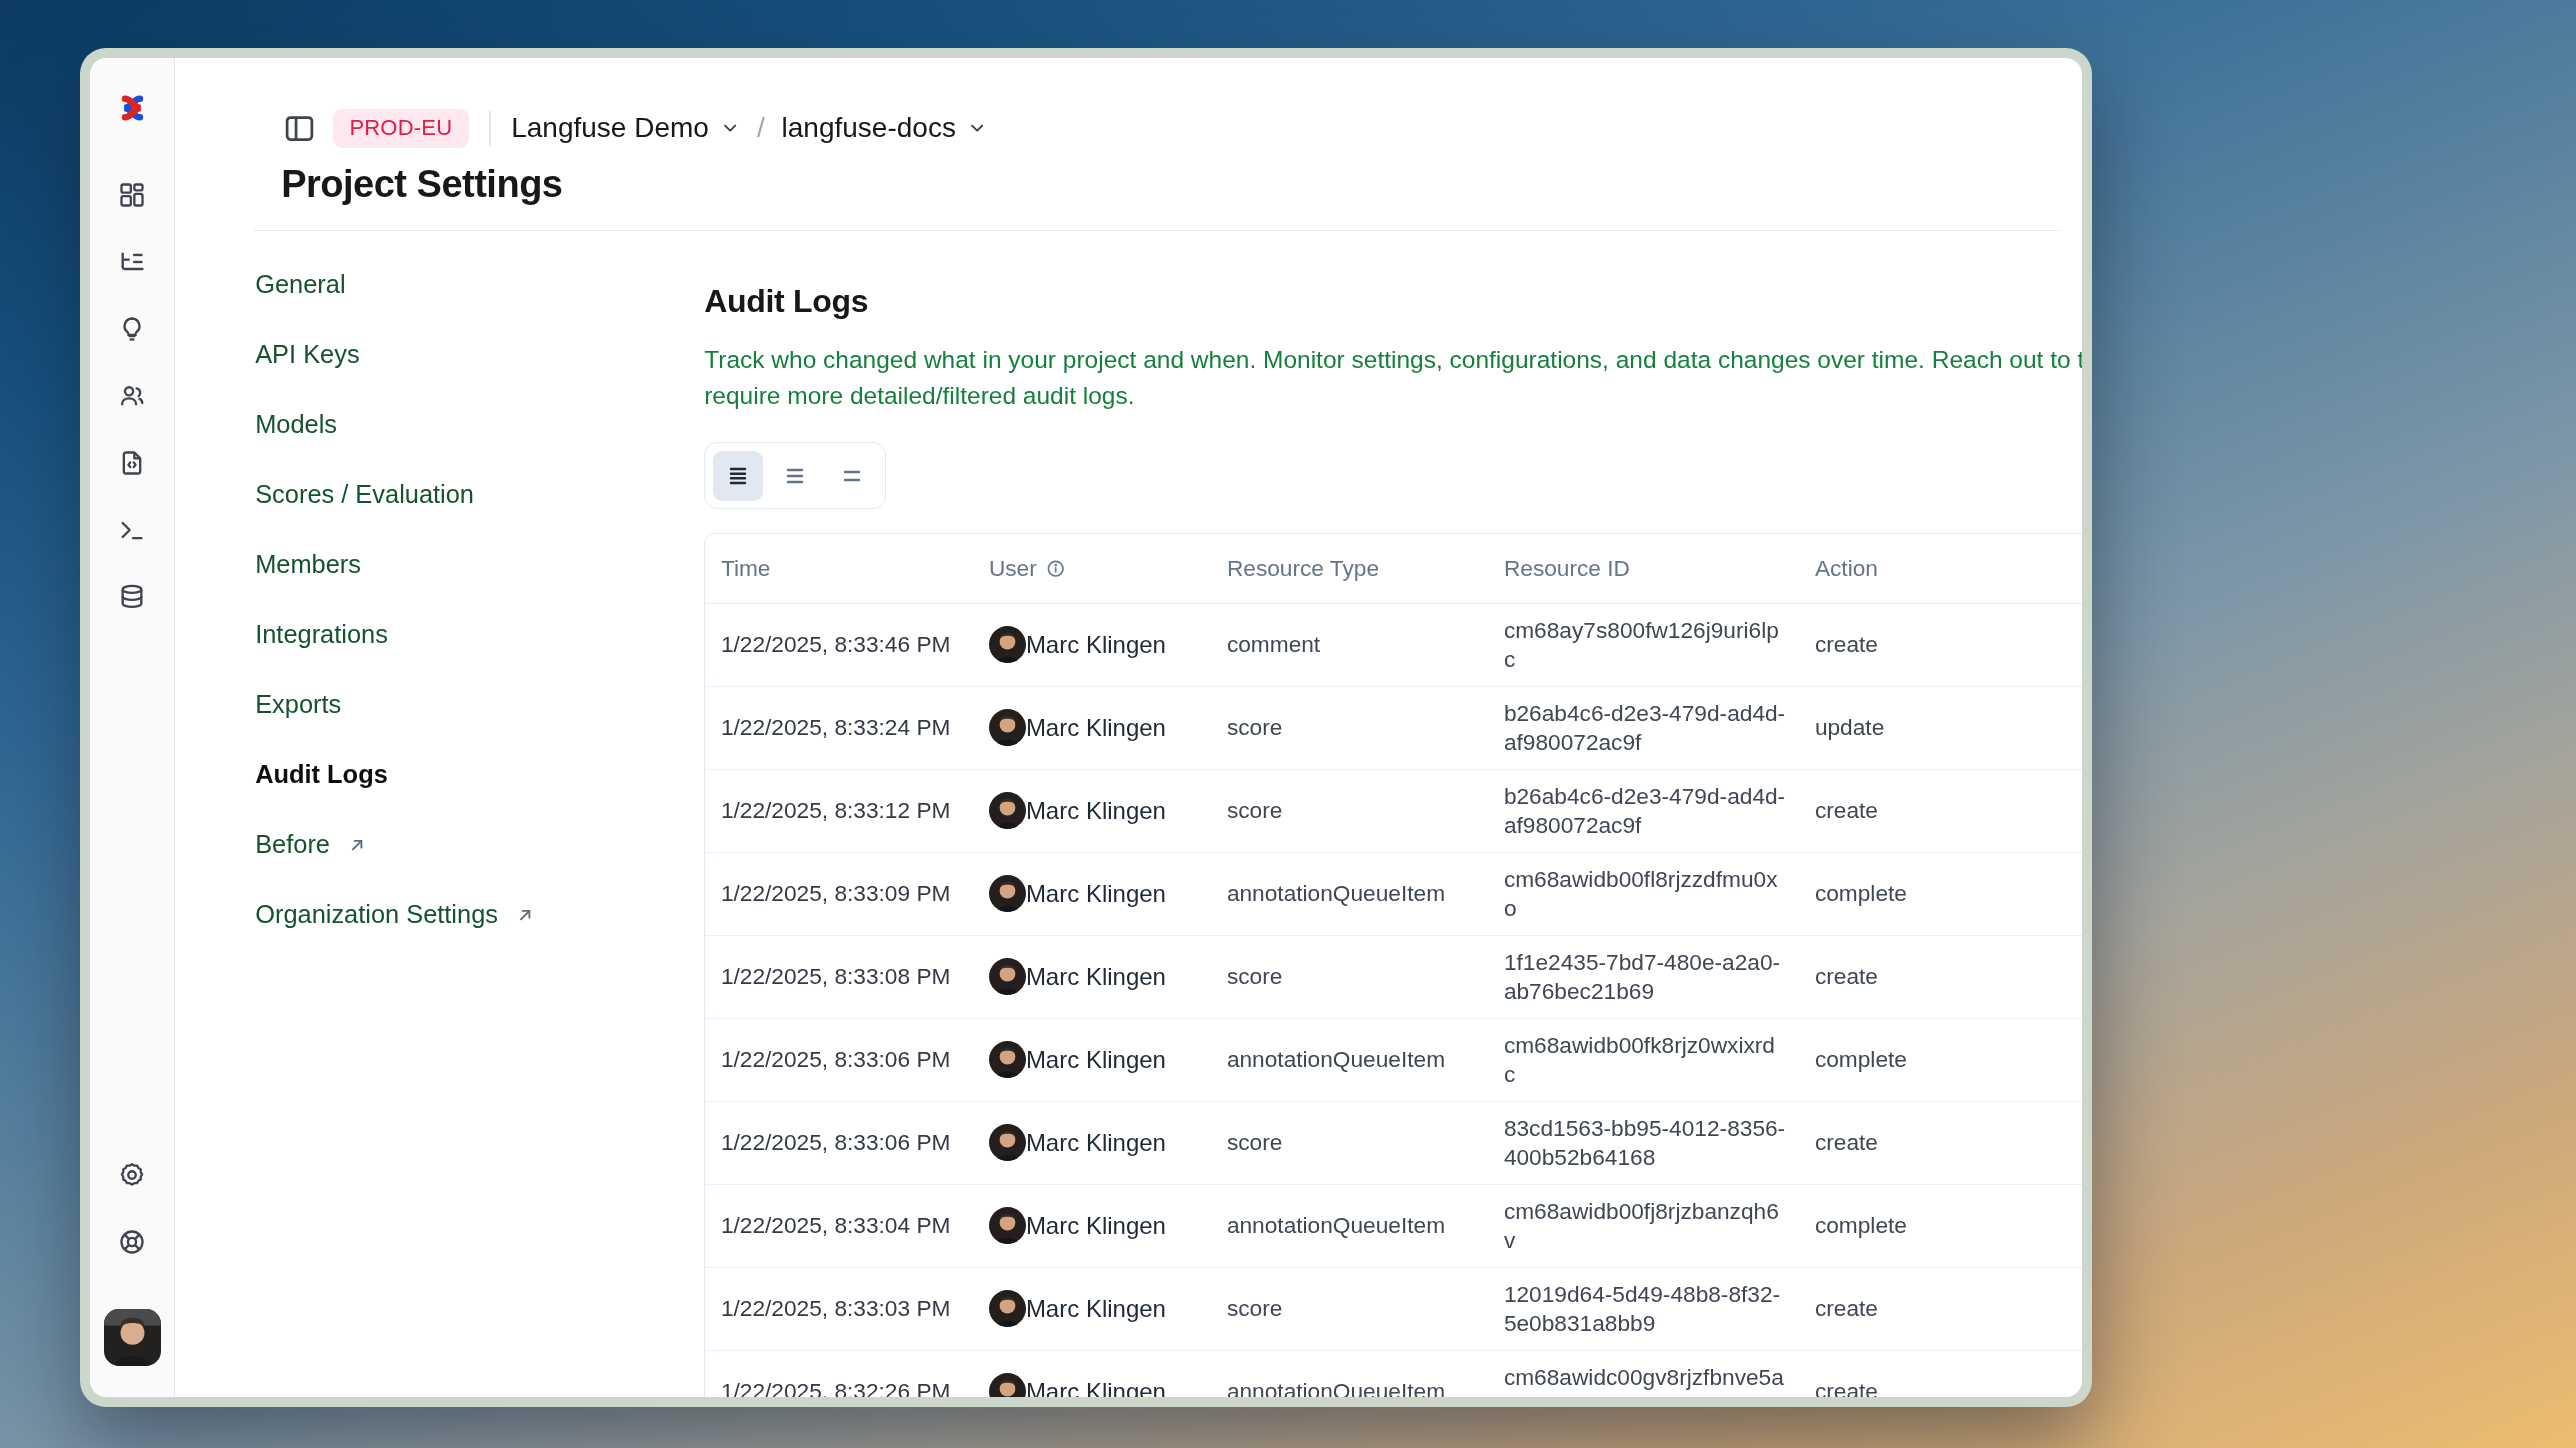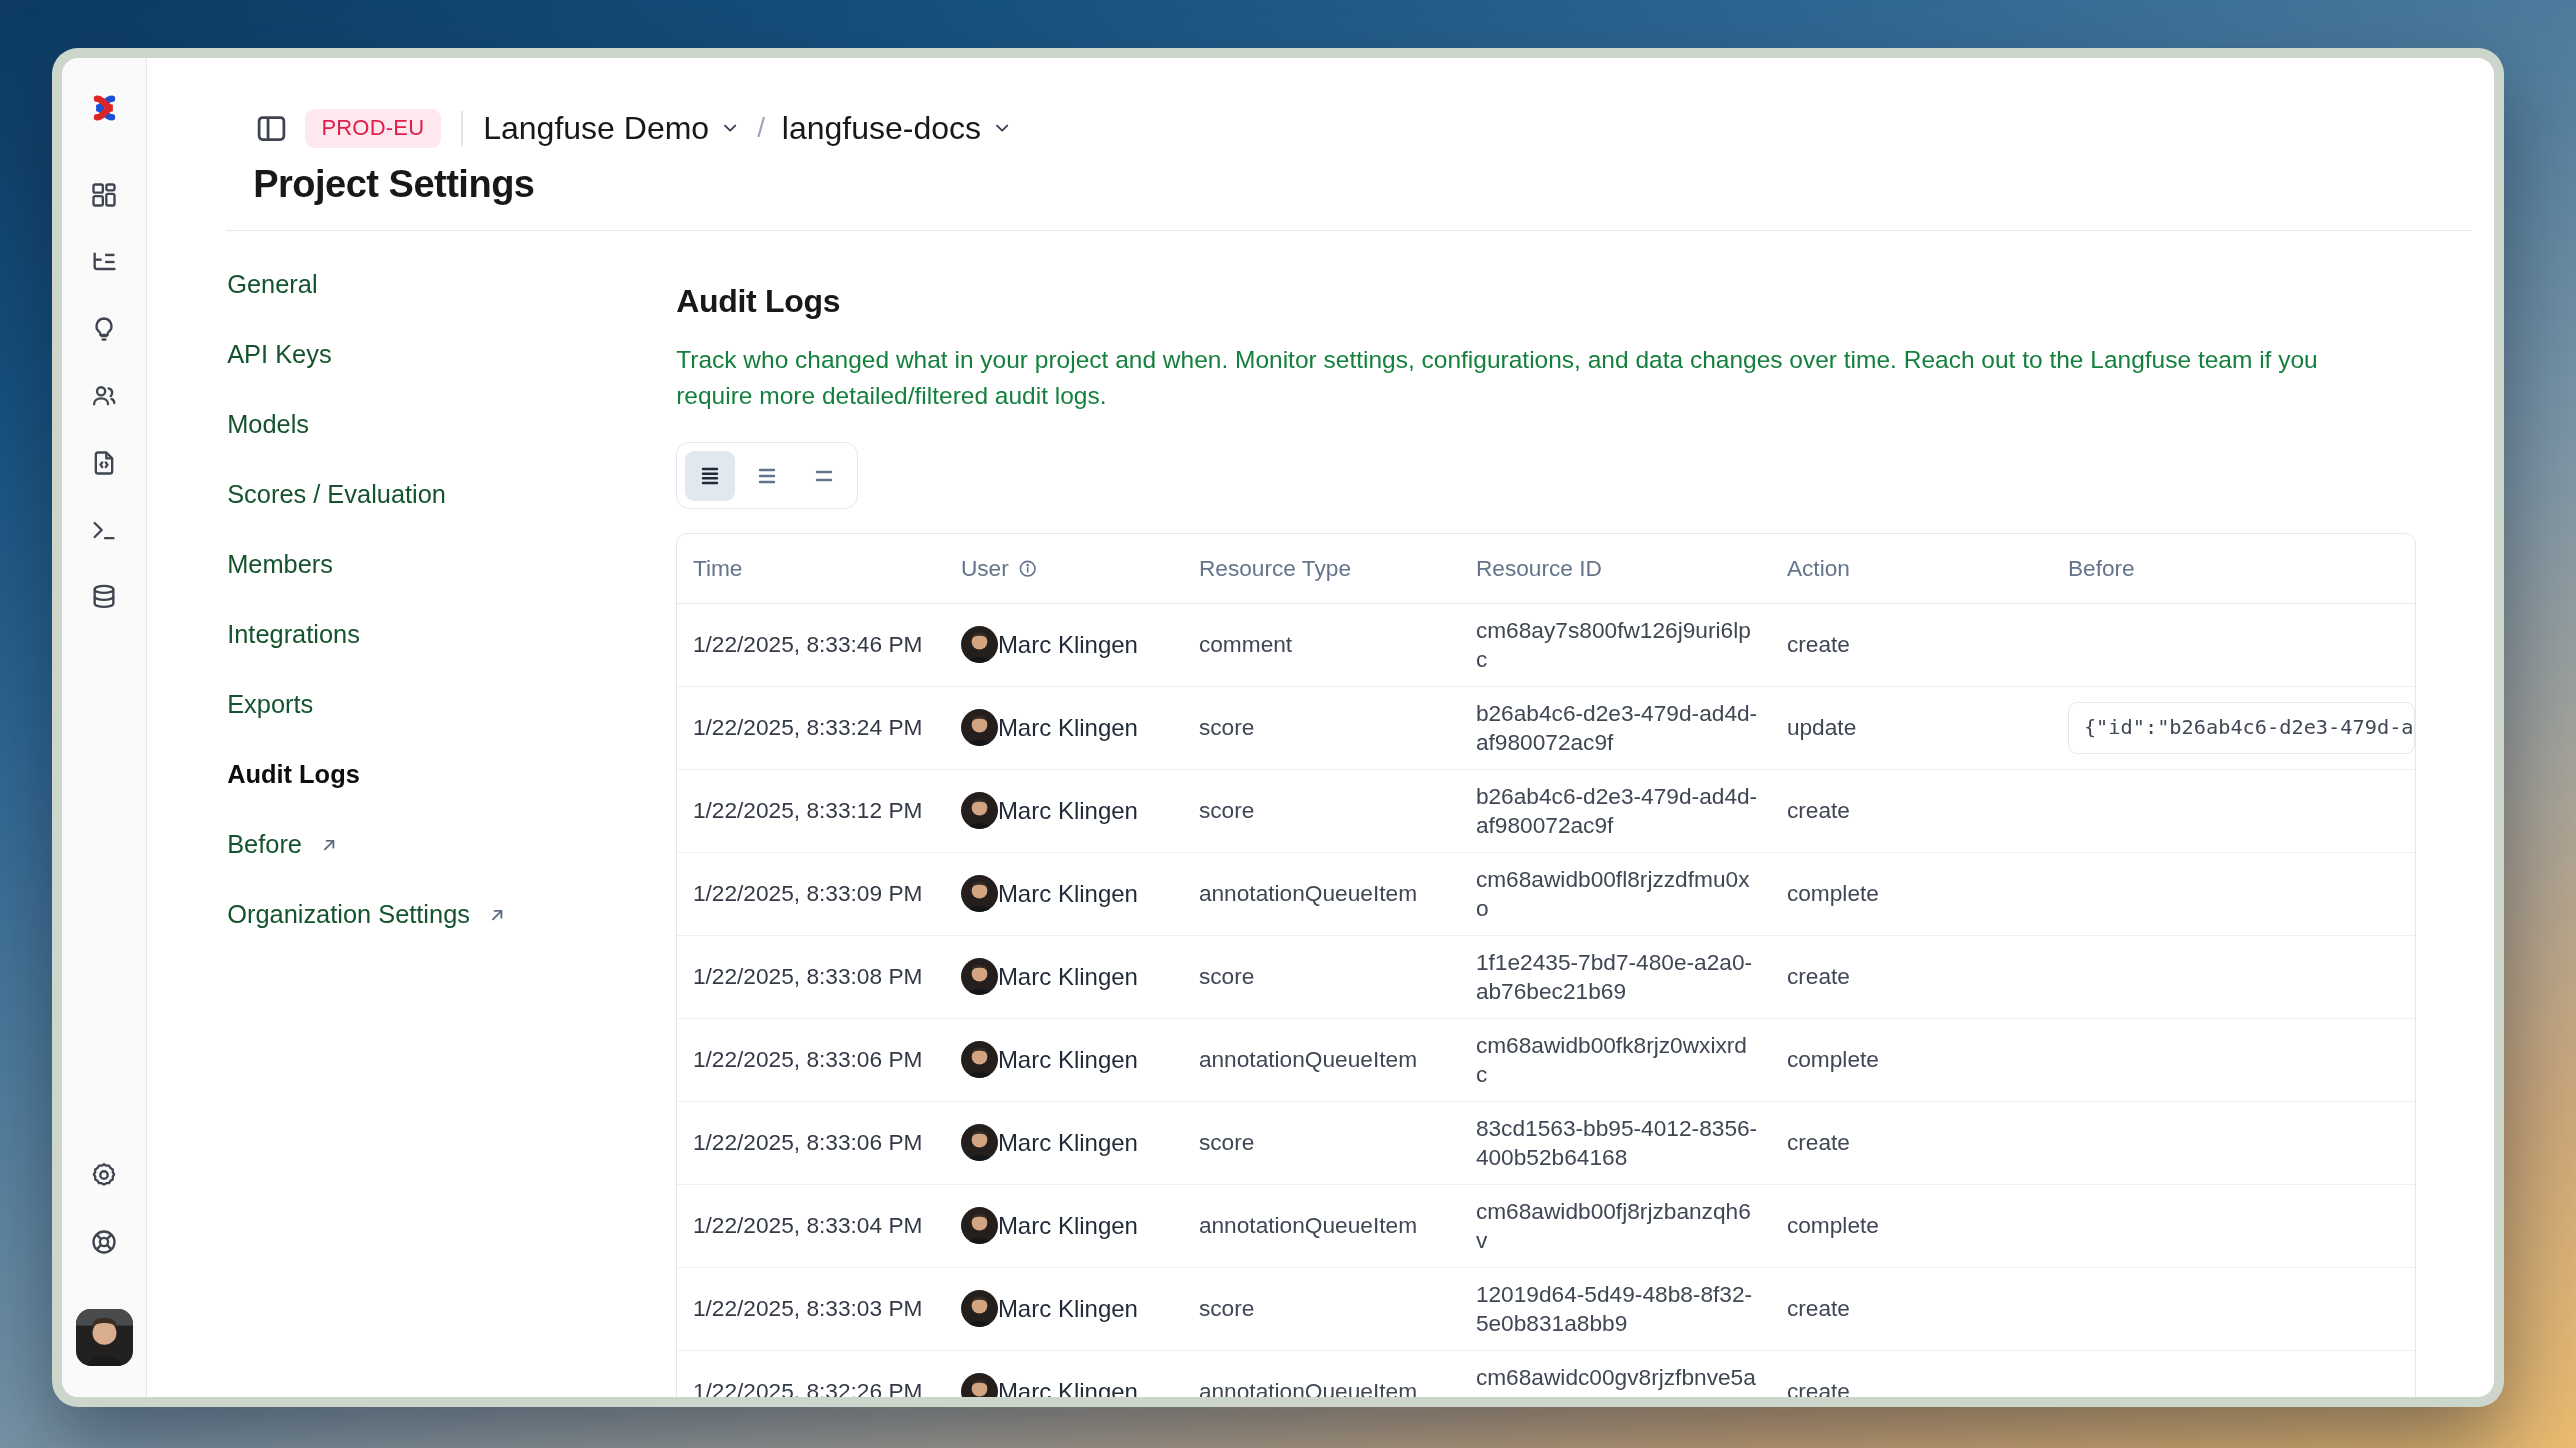--- a/index.html
+++ b/index.html
@@ -2,21 +2,21 @@
 <html style="font-size:15px"><head>
 <meta charset="utf-8">
 <style>
   * { margin:0; padding:0; box-sizing:border-box; }
   html,body { width:2576px; height:1449px; overflow:hidden;
     font-family:"Liberation Sans", sans-serif; }
   .desktop { width:100%; height:100%;
     background:linear-gradient(158deg,#0c3a61 0%,#17517e 16%,#2f6793 30%,#54809f 45%,#7e97a7 60%,#a5a49c 72%,#cda87b 86%,#ecbd70 100%); position:relative; }
 
   
-  .window { position:absolute; left:52px; top:48px; width:2452px; height:1359px;
+  .window { position:absolute; left:80px; top:48px; width:2012px; height:1359px;
     background:#ccd6ca; border-radius:26px; padding:10.2px;
     box-shadow:0 37px 83px rgba(10,20,40,.45); }
   .window-inner { width:100%; height:100%; background:#fff; border-radius:16.6px;
     overflow:hidden; display:flex; }
 
   
   .sidebar { width:85px; flex:0 0 85px; background:#fafafa; border-right:1.4px solid #e7e7e9;
     display:flex; flex-direction:column; align-items:center; padding:35px 0 31px; }
   .logo { margin-bottom:48px; }
   .side-btn { background:none; border:none; cursor:pointer; display:flex; align-items:center;
@@ -29,21 +29,21 @@
   
   .main { flex:1; display:flex; flex-direction:column; overflow:hidden; }
   .page-header { padding:48px 22px 0 106px; }
   .breadcrumb { display:flex; align-items:center; gap:15px; height:44px; }
   .panel-btn { background:none; border:none; cursor:pointer; display:flex; padding:1.8px; }
   .env-badge { background:#fde8ef; color:#e11d48; font-size:22px; font-weight:500;
     padding:6.5px 16.6px; border-radius:9.2px; letter-spacing:0.2px; }
   .bc-divider { width:1.4px; height:35px; background:#e2e4e9; margin:0 5.5px; }
   .bc-item { display:flex; align-items:center; gap:11px; background:none; border:none;
     cursor:pointer; font-family:inherit; }
-  .bc-item span { font-size:32px; color:#18181b; }
+  .bc-item span { font-size:28px; color:#18181b; }
   .bc-slash { color:#9aa6b5; font-size:28px; margin:0 1.8px; }
   .page-title { font-size:38px; font-weight:800; color:#18181b; letter-spacing:-0.5px;
     margin-top:13px; }
   .header-divider { border-top:1.4px solid #e4e7ec; margin:24px 22px 0 79px; }
 
   .content { display:flex; padding:39px 0 0 80px; flex:1; overflow:hidden; }
 
   
   .settings-nav { width:449px; flex:0 0 449px; display:flex; flex-direction:column; }
   .snav-item { display:flex; align-items:center; gap:16.6px; border:none; background:none;

